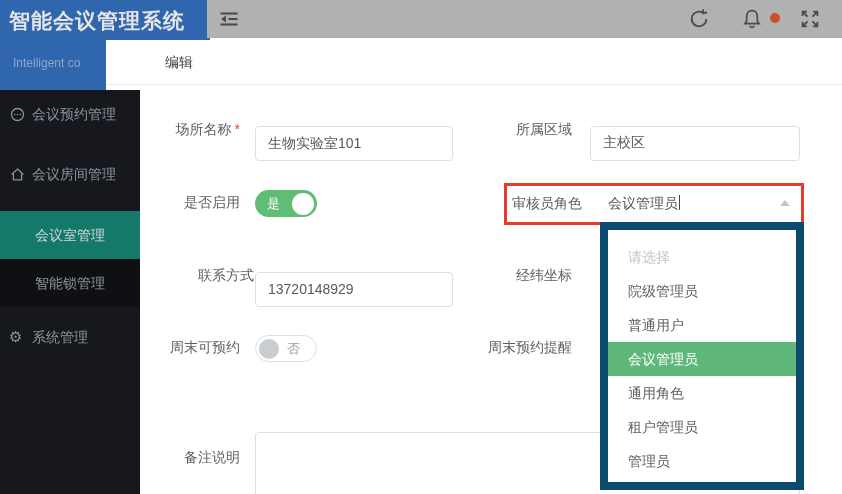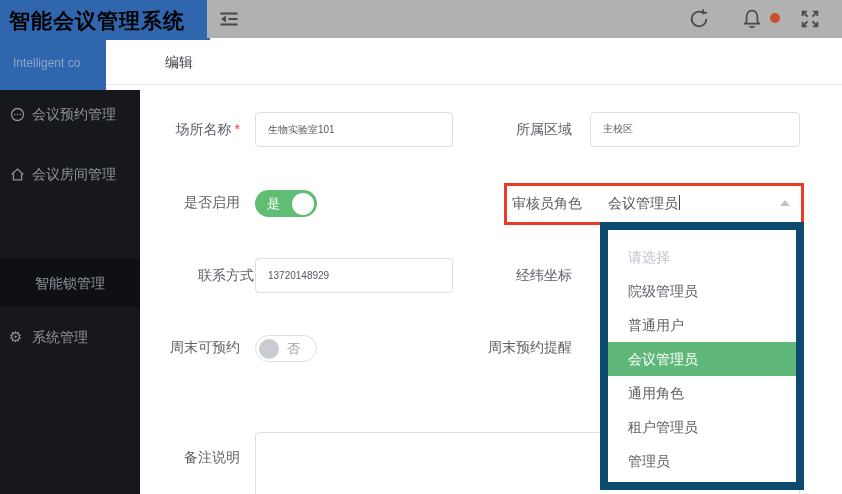--- a/index.html
+++ b/index.html
@@ -2,21 +2,21 @@
 <html><head>
 <meta charset="utf-8">
 <style>
   * { margin:0; padding:0; box-sizing:border-box; }
   html,body { width:842px; height:494px; overflow:hidden; }
   body { font-family:"Liberation Sans","DejaVu Sans",sans-serif; background:#fff; position:relative; }
   .abs { position:absolute; }
 
   
   #logo-block { left:0; top:0; width:210px; height:90px; background:#2f66ae; z-index:1; }
-  #logo-title { left:9px; top:7px; width:196px; font-size:21px; font-weight:bold; color:#000000; letter-spacing:1px; white-space:nowrap; }
+  #logo-title { left:9px; top:7px; width:196px; font-size:21px; font-weight:bold; color:#e5e5e5; letter-spacing:1px; white-space:nowrap; }
   #logo-subtitle { left:13px; top:56px; font-size:12px; color:#8ea6c8; white-space:nowrap; }
   #topbar { left:207px; top:0; width:635px; height:38px; background:#b1b1b1; z-index:2; }
   .tb-icon { position:absolute; top:8px; width:22px; height:22px; color:#4b4b4b; }
   #icon-collapse { left:11px; }
   #icon-refresh { left:481px; }
   #icon-bell { left:534px; }
   #notif-dot { left:563px; top:13px; width:10px; height:10px; border-radius:50%; background:#c94f30; }
   #icon-expand { left:592px; }
 
   
@@ -31,21 +31,21 @@
   #menu-lock { top:169px; background:#0e1014; }
 
   
   #dialog { left:106px; top:40px; width:736px; height:454px; background:#fff; z-index:3; }
   #dialog-title { left:19px; top:14px; font-size:14px; color:#3a3d42;margin-left:40px; }
   #dialog-divider { left:0; top:44px; width:736px; height:1px; background:#e8eaed; }
 
   .f-label { position:absolute; height:35px; line-height:35px; font-size:14px; color:#5d6066; text-align:right; white-space:nowrap; }
   .req { color:#ee3f3f; margin-left:3px; }
   .f-input { position:absolute; height:35px; background:#fff; border:1px solid #dcdfe6; border-radius:4px;
-             font-size:10px; color:#55585e; line-height:33px; padding:0 12px; white-space:nowrap; overflow:hidden; }
+             font-size:14px; color:#55585e; line-height:33px; padding:0 12px; white-space:nowrap; overflow:hidden;margin-top:14px; }
 
   
   #lbl-venue { left:50px; top:72px; width:84px; }
   #inp-venue { left:149px; top:72px; width:198px; }
   #lbl-region { left:386px; top:72px; width:80px; }
   #inp-region { left:484px; top:72px; width:210px;font-family:Liberation Mono, monospace; }
   
   #lbl-enabled { left:50px; top:145px; width:84px; }
   #lbl-role { left:396px; top:145px; width:80px; height:36px; line-height:36px; }
   #sel-role-text { left:502px; top:145px; height:36px; line-height:36px; font-size:14px; color:#55585e; }
@@ -178,20 +178,23 @@
   </div>
   <div class="menu-item" style="top:60px;">
     <span class="mi-icon">
       <svg width="15" height="15" viewBox="0 0 14 14" fill="none" stroke="#8d939c" stroke-width="1.2">
         <path d="M1.5 7 L7 2 L12.5 7"></path>
         <path d="M3.2 6 V12 H10.8 V6"></path>
       </svg>
     </span>
     <span class="mi-label">会议房间管理</span>
   </div>
+  <div id="menu-room-mgmt2" class="menu-item sub-item">
+    <span class="mi-label">会议室管理</span>
+  </div>
   <div id="menu-lock" class="menu-item sub-item">
     <span class="mi-label">智能锁管理</span>
   </div>
   <div class="menu-item" style="top:223px;">
     <span class="mi-gear">⚙</span>
     <span class="mi-label">系统管理</span>
   </div>
 </div>
 
 </body></html>

